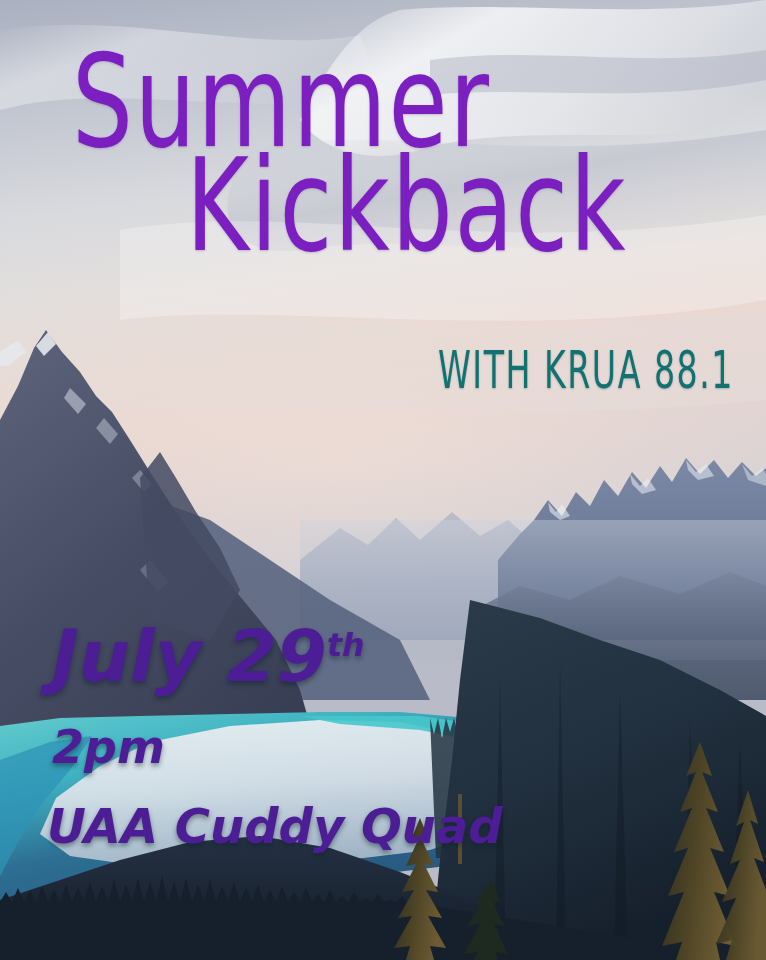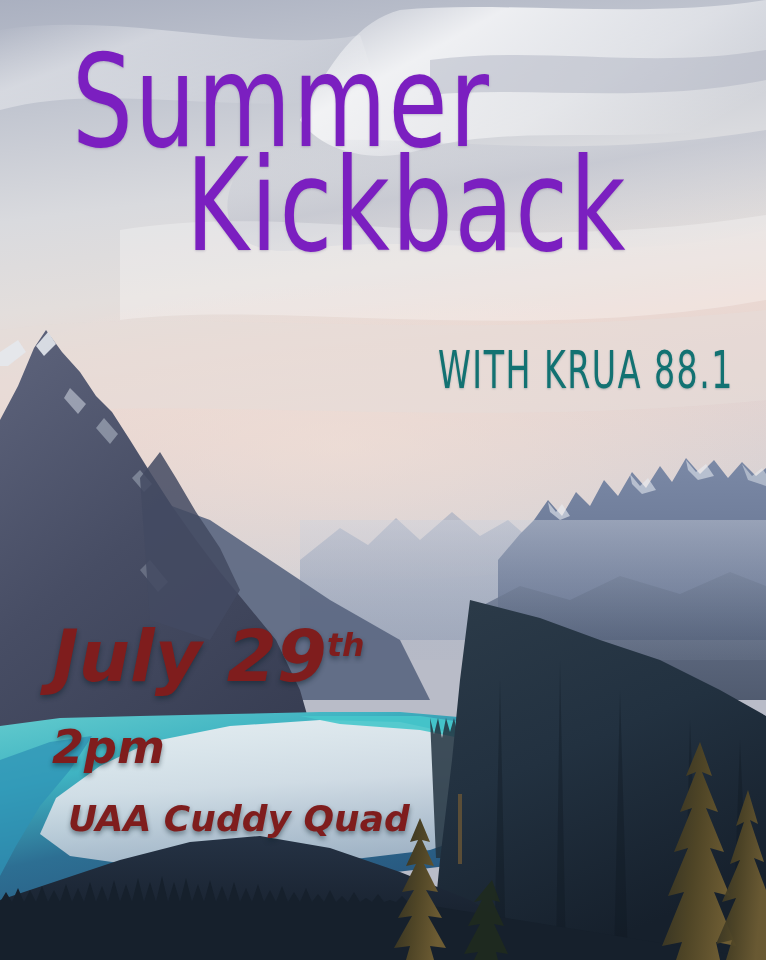--- a/index.html
+++ b/index.html
@@ -87,28 +87,28 @@
     white-space: nowrap;
     -webkit-text-stroke: 7px #ffffff;
     paint-order: stroke fill;
     text-shadow:
       0 3px 5px rgba(10,30,40,0.45);
   }
   
   .outlined-wrap { position: absolute; }
   .outlined-wrap .front {
     position: relative;
-    color: #7f1d1d;
+    color: #4c1d95;
     -webkit-text-stroke: 0;
     z-index: 2;
   }
 
   .date-wrap  { left: 52px; top: 614px; font-size: 72px; }
   .time-wrap  { left: 52px; top: 708px; font-size: 46px; margin-top: 12px; }
-  .place-wrap { left: 68px; top: 798px; font-size: 36px; }
+  .place-wrap { left: 47px; top: 798px; font-size: 48px; }
 
   .sup {
     font-size: 0.44em;
     vertical-align: super;
     letter-spacing: 0;
   }
 </style>
 </head>
 <body>
 

